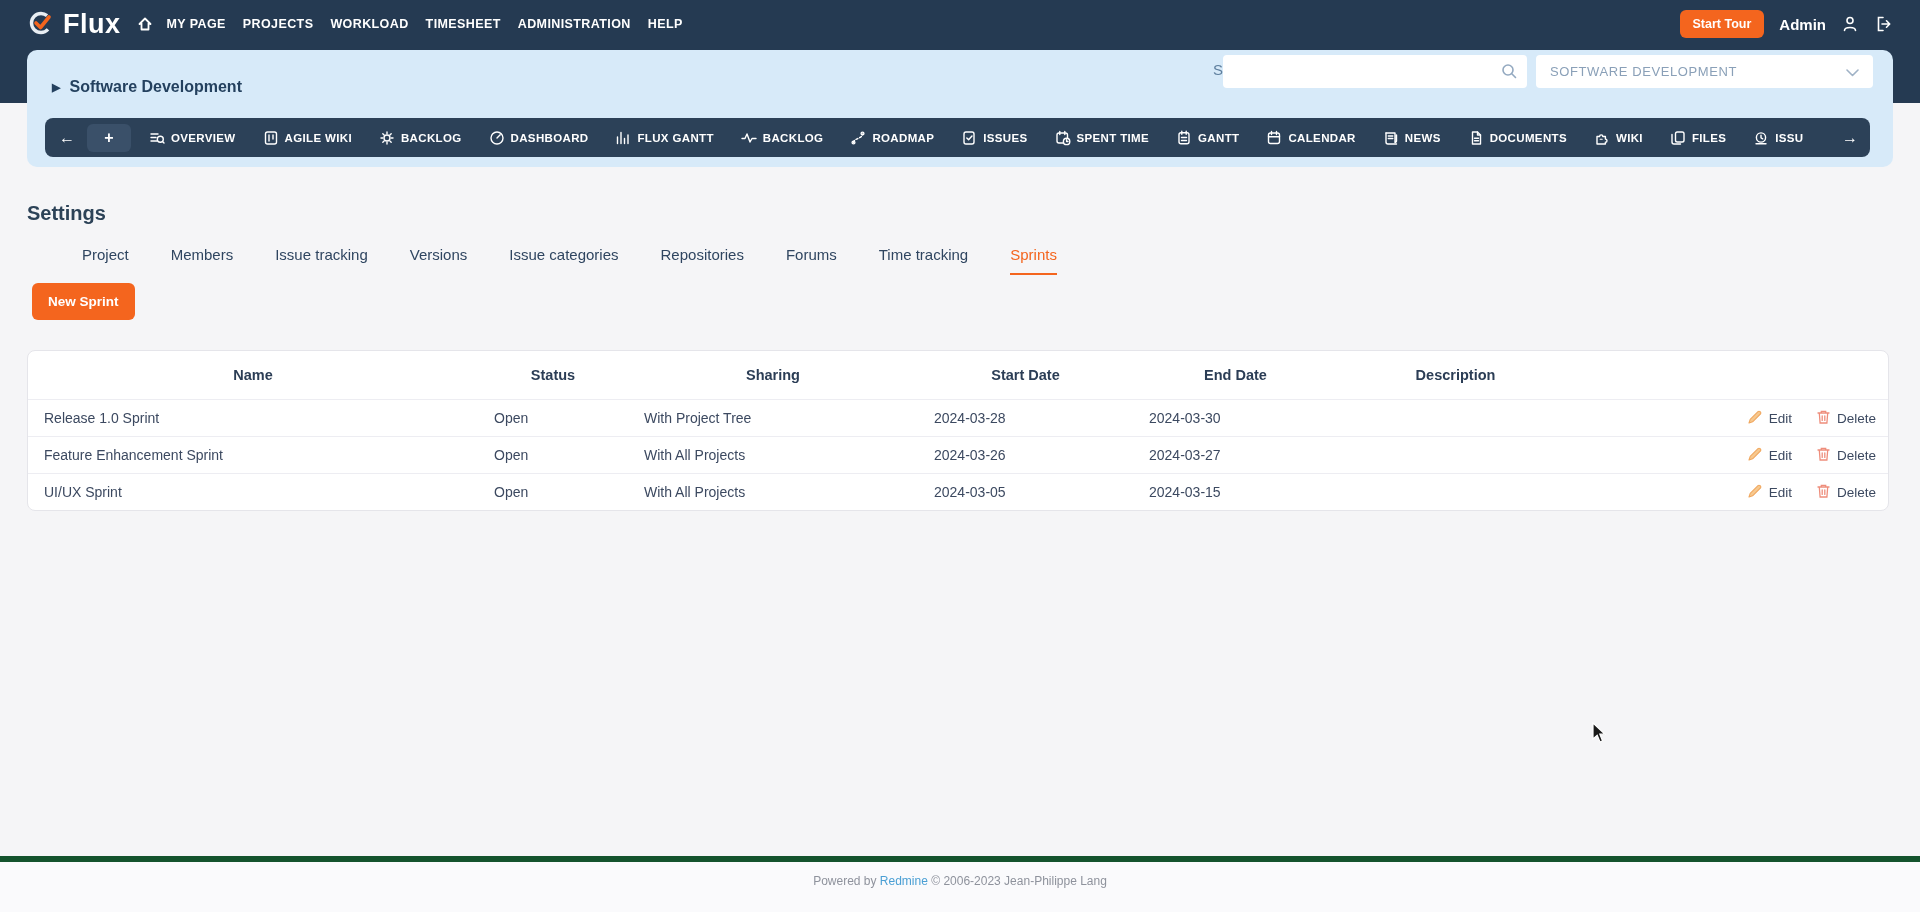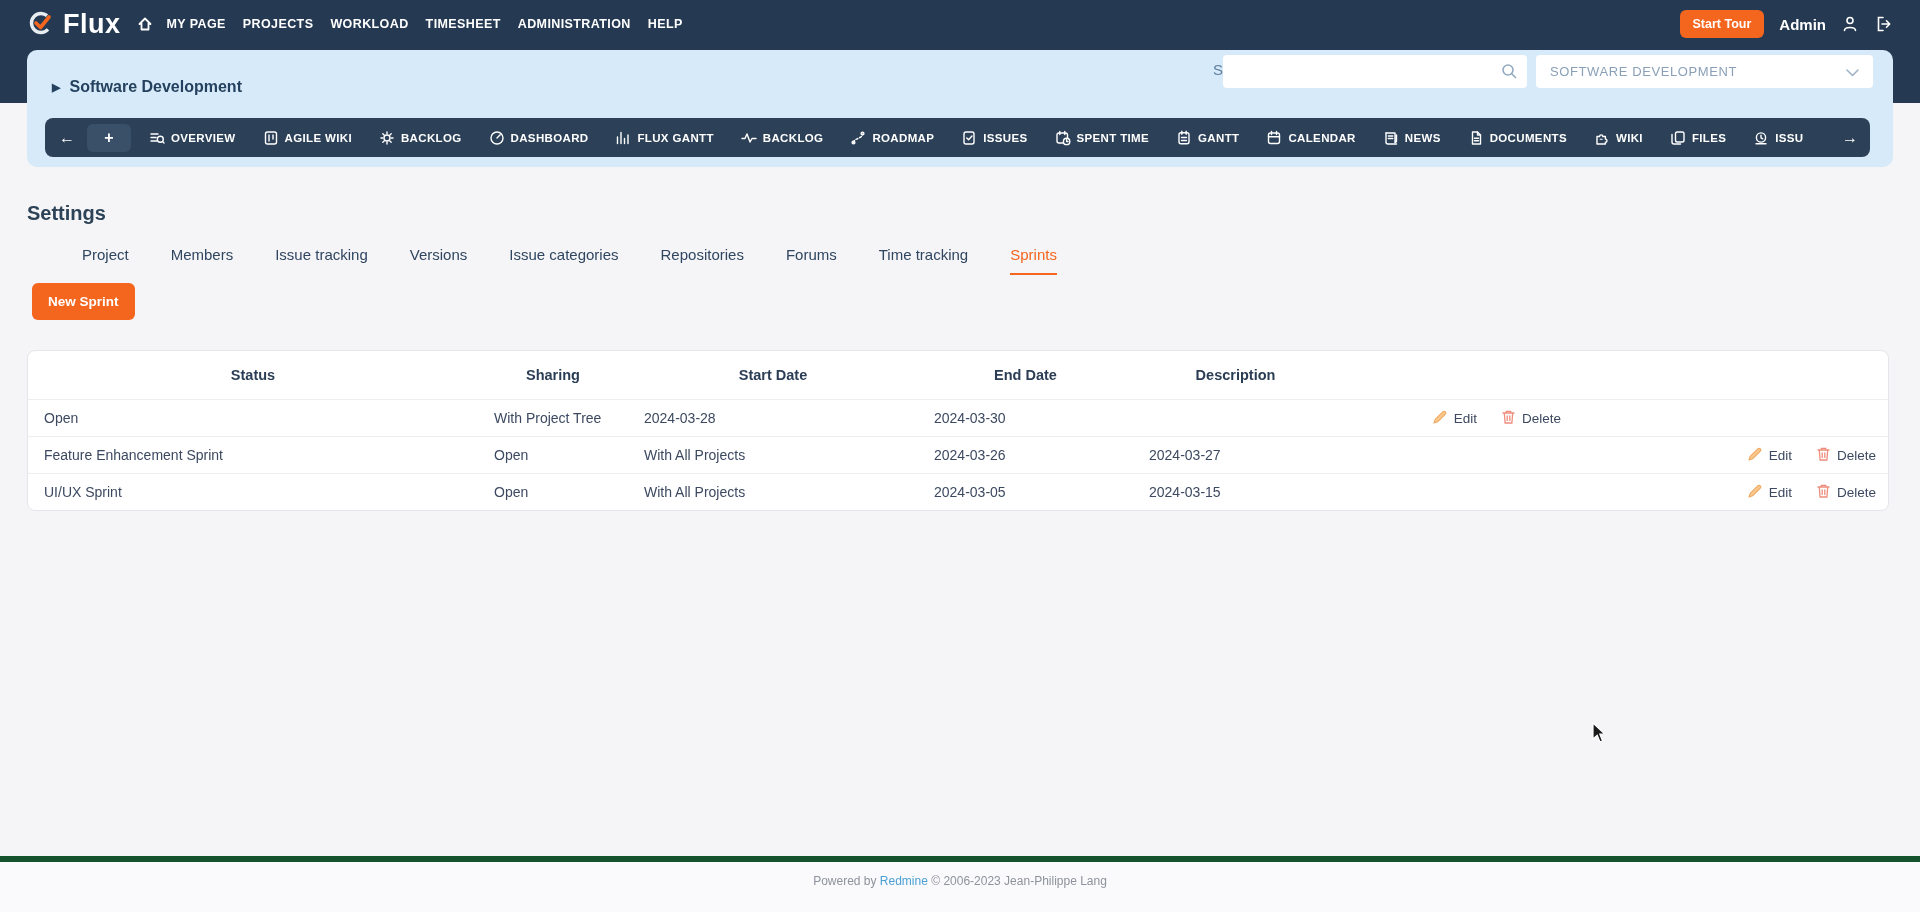--- a/index.html
+++ b/index.html
@@ -304,29 +304,31 @@
     <div class="subtab">Issue categories</div>
     <div class="subtab">Repositories</div>
     <div class="subtab">Forums</div>
     <div class="subtab">Time tracking</div>
     <div class="subtab active">Sprints</div>
   </div>
 <button class="new-sprint">New Sprint</button>
 
 <div class="sprint-table">
   <div class="t-row t-head" id="t-head">
+      <div class="t-cell">Name</div>
       <div class="t-cell">Status</div>
       <div class="t-cell">Sharing</div>
       <div class="t-cell">Start Date</div>
       <div class="t-cell">End Date</div>
       <div class="t-cell">Description</div>
       <div class="t-cell"></div>
     </div>
   <div id="t-body">
       <div class="t-row t-body-row">
+        <div class="t-cell">Release 1.0 Sprint</div>
         <div class="t-cell">Open</div>
         <div class="t-cell">With Project Tree</div>
         <div class="t-cell">2024-03-28</div>
         <div class="t-cell">2024-03-30</div>
         <div class="t-cell"></div>
         <div class="t-cell t-actions">
           <span class="action-link">
             <span><svg width="16" height="16" viewBox="0 0 16 16">
                 <path d="M2 14l1.2-3.6L11 2.6a1.4 1.4 0 0 1 2 0l0.4 0.4a1.4 1.4 0 0 1 0 2L5.6 12.8z" fill="#f7c98f" stroke="#f0a860" stroke-width="1.1" stroke-linejoin="round"></path>
               </svg></span>

